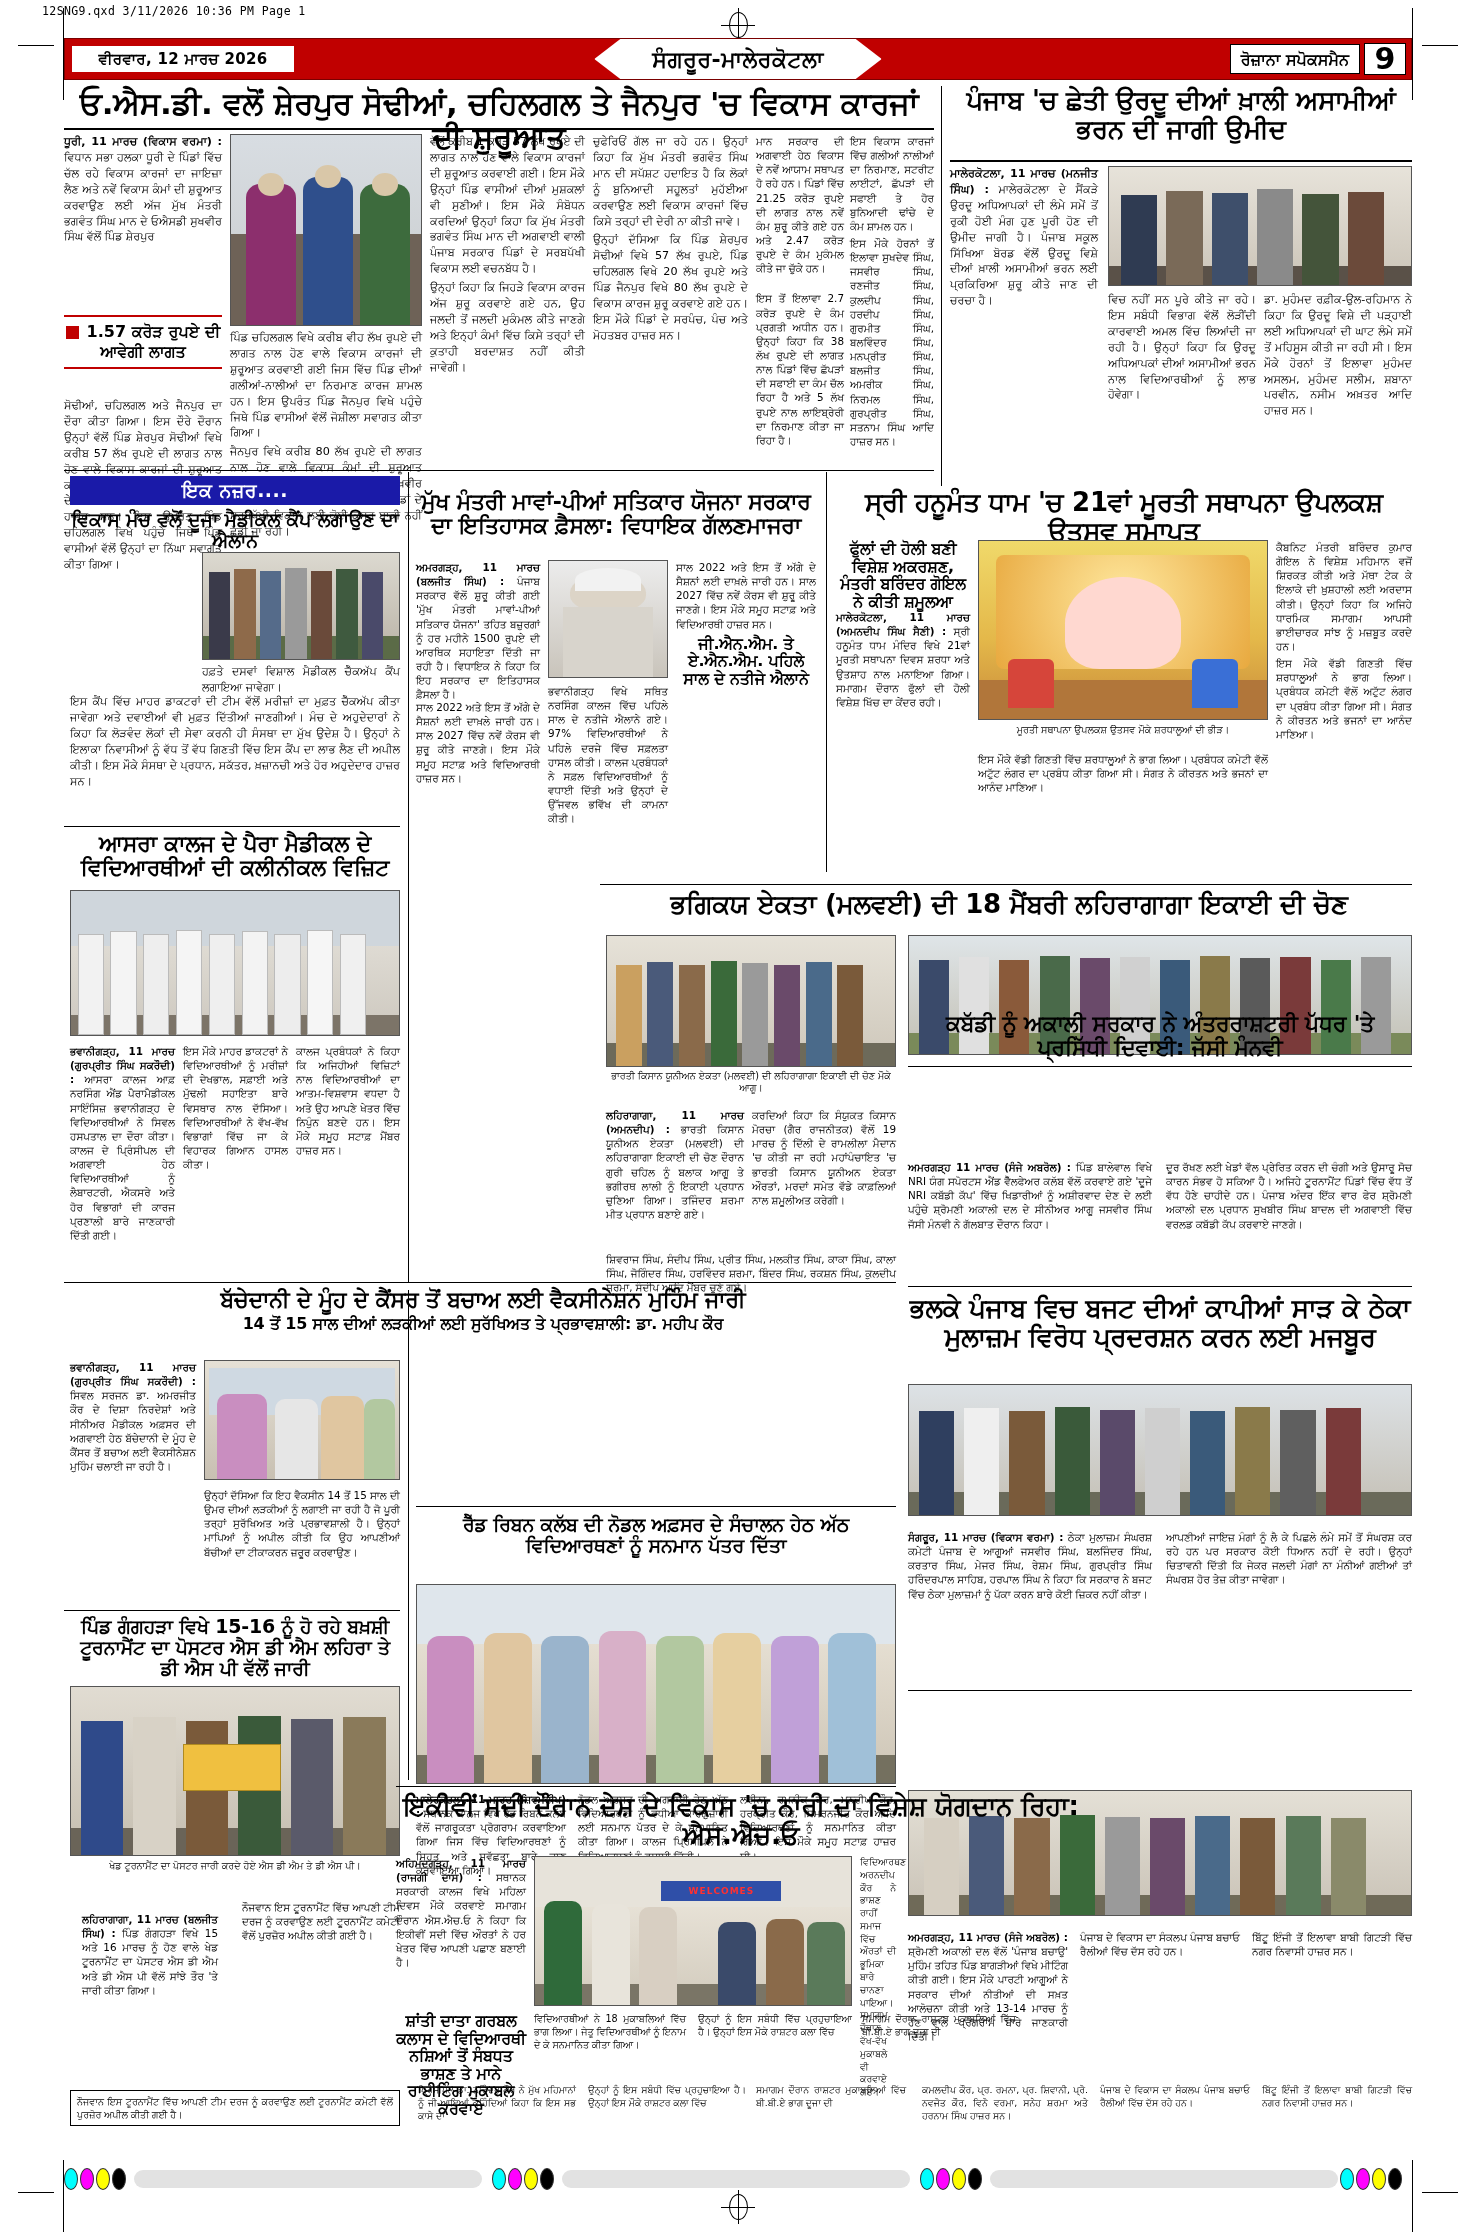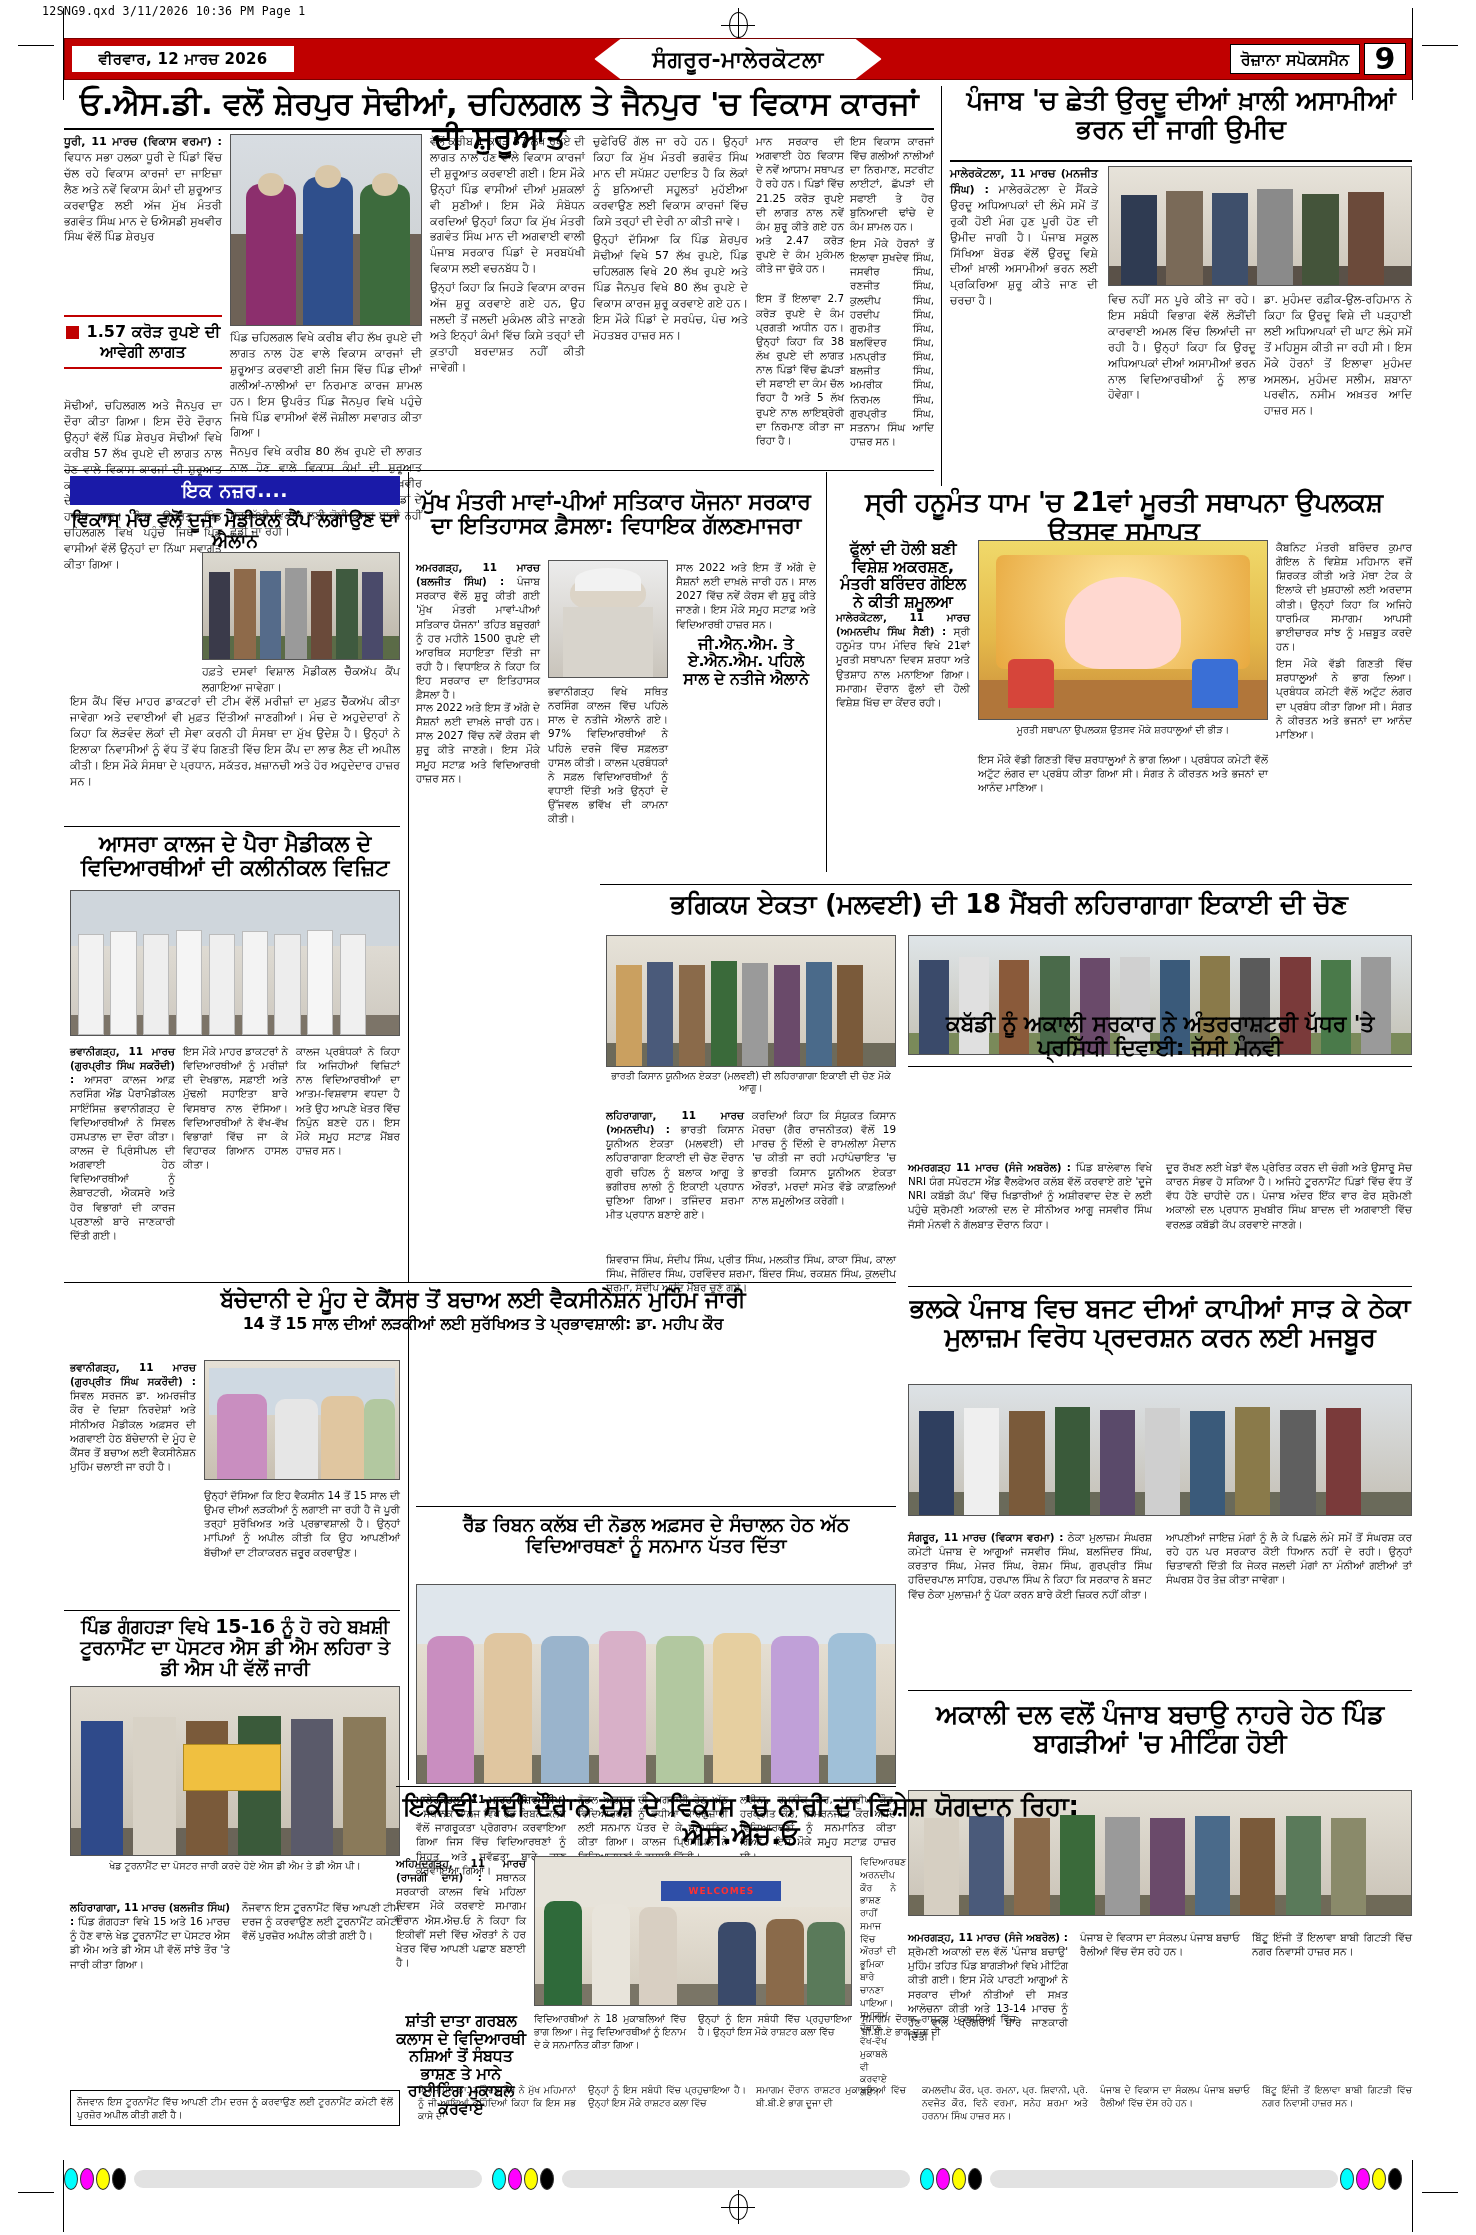--- a/index.html
+++ b/index.html
@@ -406,24 +406,20 @@
   </div>
   <div class="col" style="left:908px;top:1530px;width:244px;">
     <p class="body-txt tight" style="margin:0;"><b>ਸੰਗਰੂਰ, 11 ਮਾਰਚ (ਵਿਕਾਸ ਵਰਮਾ) :</b>
       <span>ਠੇਕਾ ਮੁਲਾਜ਼ਮ ਸੰਘਰਸ਼ ਕਮੇਟੀ ਪੰਜਾਬ ਦੇ ਆਗੂਆਂ ਜਸਵੀਰ ਸਿੰਘ, ਬਲਜਿੰਦਰ ਸਿੰਘ, ਕਰਤਾਰ ਸਿੰਘ, ਮੇਜਰ ਸਿੰਘ, ਰੇਸ਼ਮ ਸਿੰਘ, ਗੁਰਪ੍ਰੀਤ ਸਿੰਘ ਹਰਿੰਦਰਪਾਲ ਸਾਹਿਬ, ਹਰਪਾਲ ਸਿੰਘ ਨੇ ਕਿਹਾ ਕਿ ਸਰਕਾਰ ਨੇ ਬਜਟ ਵਿੱਚ ਠੇਕਾ ਮੁਲਾਜ਼ਮਾਂ ਨੂੰ ਪੱਕਾ ਕਰਨ ਬਾਰੇ ਕੋਈ ਜ਼ਿਕਰ ਨਹੀਂ ਕੀਤਾ।</span></p>
   </div>
   <div class="col" style="left:1166px;top:1530px;width:246px;">
     <p class="body-txt tight" style="margin:0;">ਆਪਣੀਆਂ ਜਾਇਜ਼ ਮੰਗਾਂ ਨੂੰ ਲੈ ਕੇ ਪਿਛਲੇ ਲੰਮੇ ਸਮੇਂ ਤੋਂ ਸੰਘਰਸ਼ ਕਰ ਰਹੇ ਹਨ ਪਰ ਸਰਕਾਰ ਕੋਈ ਧਿਆਨ ਨਹੀਂ ਦੇ ਰਹੀ। ਉਨ੍ਹਾਂ ਚਿਤਾਵਨੀ ਦਿੱਤੀ ਕਿ ਜੇਕਰ ਜਲਦੀ ਮੰਗਾਂ ਨਾ ਮੰਨੀਆਂ ਗਈਆਂ ਤਾਂ ਸੰਘਰਸ਼ ਹੋਰ ਤੇਜ਼ ਕੀਤਾ ਜਾਵੇਗਾ।</p>
   </div>
 
   <div class="crop-h" style="left:908px;top:1690px;width:504px;border-top:1px solid #000;"></div>
-  <div class="col" style="left:908px;top:1700px;width:504px;">
-    <div class="hl hl-xl">ਅਕਾਲੀ ਦਲ ਵਲੋਂ ਪੰਜਾਬ ਬਚਾਉ ਨਾਹਰੇ ਹੇਠ ਪਿੰਡ ਬਾਗੜੀਆਂ 'ਚ ਮੀਟਿੰਗ ਹੋਈ</div>
-    <div class="crop-h" style="border-top:2px solid #000;margin-top:4px;"></div>
-  </div>
   <div class="photo" style="position:absolute;left:908px;top:1790px;width:504px;height:126px;">
     <div class="sky" style="background:linear-gradient(#e4e0d6,#c9c2b6);"></div>
     <div style="position:absolute;left:0;bottom:0;width:100%;height:16%;background:#6f6a58;"></div>
     <div style="position:absolute;left:3%;top:22%;width:7%;height:78%;background:#d6cfc2;"></div>
     <div style="position:absolute;left:12%;top:20%;width:7%;height:80%;background:#4a5a7a;"></div>
     <div style="position:absolute;left:21%;top:22%;width:7%;height:78%;background:#8a6a4a;"></div>
     <div style="position:absolute;left:30%;top:19%;width:7%;height:81%;background:#3a6a3a;"></div>
     <div style="position:absolute;left:39%;top:21%;width:7%;height:79%;background:#9a9a9a;"></div>
     <div style="position:absolute;left:48%;top:22%;width:7%;height:78%;background:#6a4a6a;"></div>
     <div style="position:absolute;left:57%;top:20%;width:7%;height:80%;background:#4a6a8a;"></div>
@@ -475,21 +471,21 @@
     <div style="position:absolute;left:3%;top:20%;width:13%;height:80%;background:#2f4a8a;"></div>
     <div style="position:absolute;left:19%;top:18%;width:13%;height:82%;background:#d8d2c6;"></div>
     <div style="position:absolute;left:35%;top:20%;width:13%;height:80%;background:#7a5a3a;"></div>
     <div style="position:absolute;left:51%;top:17%;width:13%;height:83%;background:#3a5a3a;"></div>
     <div style="position:absolute;left:67%;top:19%;width:13%;height:81%;background:#5a5a6a;"></div>
     <div style="position:absolute;left:83%;top:18%;width:13%;height:82%;background:#8a7a5a;"></div>
     <div style="position:absolute;left:34%;top:34%;width:30%;height:28%;background:#f0c040;border:1px solid #b08a20;"></div>
   </div>
   <div class="cap" style="position:absolute;left:70px;top:1860px;width:330px;">ਖੇਡ ਟੂਰਨਾਮੈਂਟ ਦਾ ਪੋਸਟਰ ਜਾਰੀ ਕਰਦੇ ਹੋਏ ਐਸ ਡੀ ਐਮ ਤੇ ਡੀ ਐਸ ਪੀ।</div>
   <div class="col" style="left:70px;top:1900px;width:160px;">
-    <p class="body-txt tight" style="margin:0;"><b>ਲਹਿਰਾਗਾਗਾ, 11 ਮਾਰਚ (ਬਲਜੀਤ ਸਿੰਘ) :</b>
+    <p class="body-txt tight" style="margin:12px;"><b>ਲਹਿਰਾਗਾਗਾ, 11 ਮਾਰਚ (ਬਲਜੀਤ ਸਿੰਘ) :</b>
       <span>ਪਿੰਡ ਗੰਗਹੜਾ ਵਿਖੇ 15 ਅਤੇ 16 ਮਾਰਚ ਨੂੰ ਹੋਣ ਵਾਲੇ ਖੇਡ ਟੂਰਨਾਮੈਂਟ ਦਾ ਪੋਸਟਰ ਐਸ ਡੀ ਐਮ ਅਤੇ ਡੀ ਐਸ ਪੀ ਵੱਲੋਂ ਸਾਂਝੇ ਤੌਰ 'ਤੇ ਜਾਰੀ ਕੀਤਾ ਗਿਆ।</span></p>
   </div>
   <div class="col" style="left:242px;top:1900px;width:158px;">
     <p class="body-txt tight" style="margin:0;">ਨੌਜਵਾਨ ਇਸ ਟੂਰਨਾਮੈਂਟ ਵਿੱਚ ਆਪਣੀ ਟੀਮ ਦਰਜ ਨੂੰ ਕਰਵਾਉਣ ਲਈ ਟੂਰਨਾਮੈਂਟ ਕਮੇਟੀ ਵੱਲੋਂ ਪੁਰਜ਼ੋਰ ਅਪੀਲ ਕੀਤੀ ਗਈ ਹੈ।</p>
   </div>
 
   <div class="vrule" style="left:408px;top:1290px;height:490px;"></div>
   <div class="crop-h" style="left:416px;top:1506px;width:480px;border-top:1px solid #000;"></div>
   <div class="col" style="left:416px;top:1514px;width:480px;">
     <div class="hl hl-md">ਰੈੱਡ ਰਿਬਨ ਕਲੱਬ ਦੀ ਨੋਡਲ ਅਫ਼ਸਰ ਦੇ ਸੰਚਾਲਨ ਹੇਠ ਅੱਠ ਵਿਦਿਆਰਥਣਾਂ ਨੂੰ ਸਨਮਾਨ ਪੱਤਰ ਦਿੱਤਾ</div>

